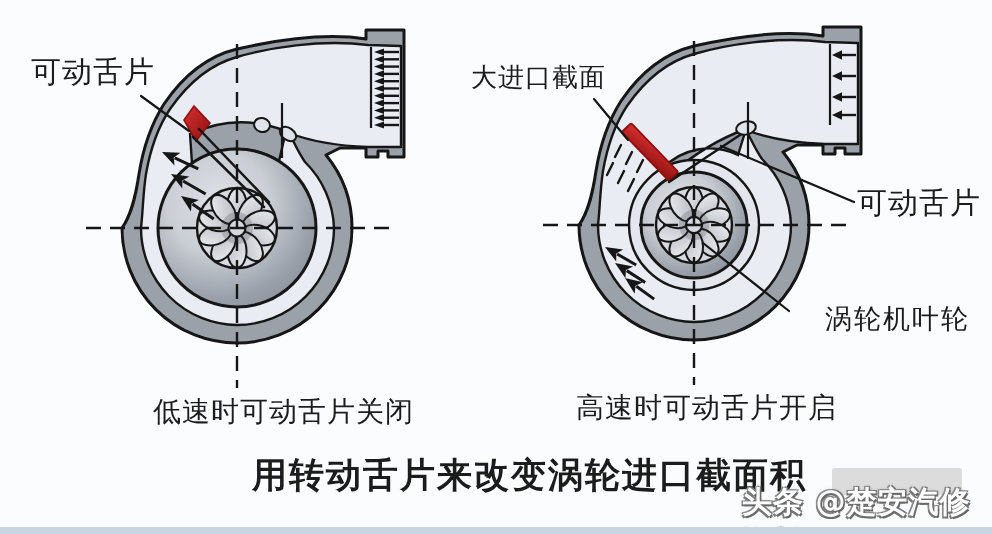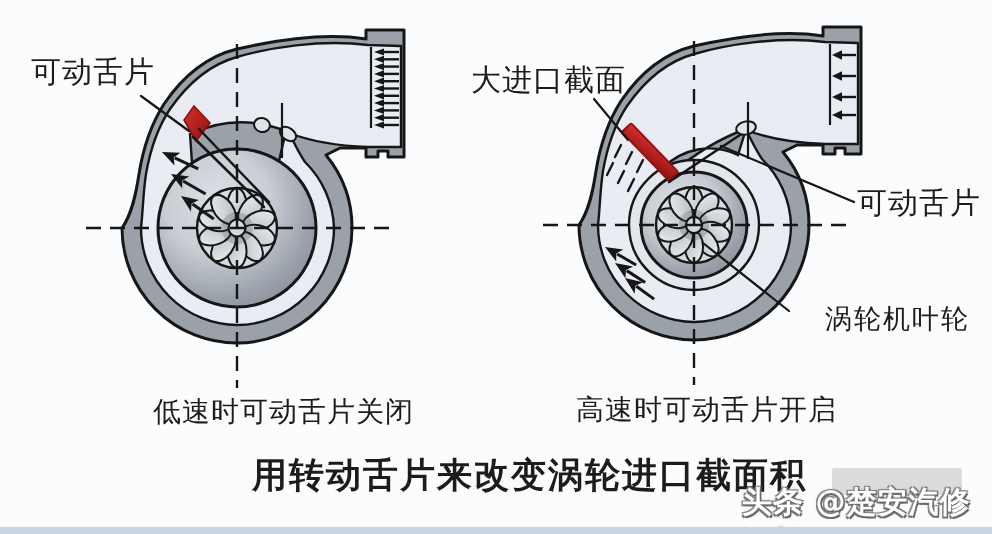--- a/index.html
+++ b/index.html
@@ -3,25 +3,25 @@
 <meta charset="utf-8">
 <style>
   html,body{margin:0;padding:0;background:#ffffff;}
   body{width:992px;height:534px;position:relative;overflow:hidden;
        font-family:"DejaVu Sans","Liberation Sans",sans-serif;}
   .stage{position:absolute;inset:0;background:#fbfcfd;}
   #diagram-canvas{position:absolute;left:0;top:0;z-index:1;}
   .lbl{position:absolute;z-index:3;color:#1c1c1c;white-space:nowrap;
        font-weight:500;line-height:1.1;}
   .lbl-inlet-s{left:31px;top:55px;font-size:30px;letter-spacing:1px;}
-  .lbl-inlet-b{left:471px;top:63px;font-size:30px;letter-spacing:1px;}
+  .lbl-inlet-b{left:471px;top:63px;font-size:26px;letter-spacing:1px;}
   .lbl-tongue{left:857px;top:186px;font-size:30px;letter-spacing:1px;}
   .lbl-wheel{left:825px;top:304px;font-size:27px;letter-spacing:2px;}
   .cap-left{left:118px;top:397px;font-size:28px;letter-spacing:1px;margin-left:35px;}
-  .cap-right{left:576px;top:395px;font-size:28px;letter-spacing:1px;}
+  .cap-right{left:576px;top:395px;font-size:28px;letter-spacing:1px;font-family:Liberation Mono, monospace;}
   .cap-main{left:252px;top:456px;font-size:35px;font-weight:600;letter-spacing:2px;text-align:right;}
   .wm-blur{position:absolute;left:832px;top:468px;width:130px;height:27px;
        background:#d2d2d2;opacity:.75;border-radius:2px;z-index:2;}
   .watermark{position:absolute;left:742px;top:482px;z-index:4;
        font-size:30px;font-weight:700;color:#ffffff;letter-spacing:1px;
        text-shadow:1.5px 1.5px 0 #6a6a6a,-1.5px -1.5px 0 #8a8a8a,
                    1.5px -1.5px 0 #7a7a7a,-1.5px 1.5px 0 #7a7a7a,0 0 3px #777;}
   .footer-strip{position:absolute;left:0;top:527px;width:992px;height:7px;z-index:5;}
 </style>
 </head>

